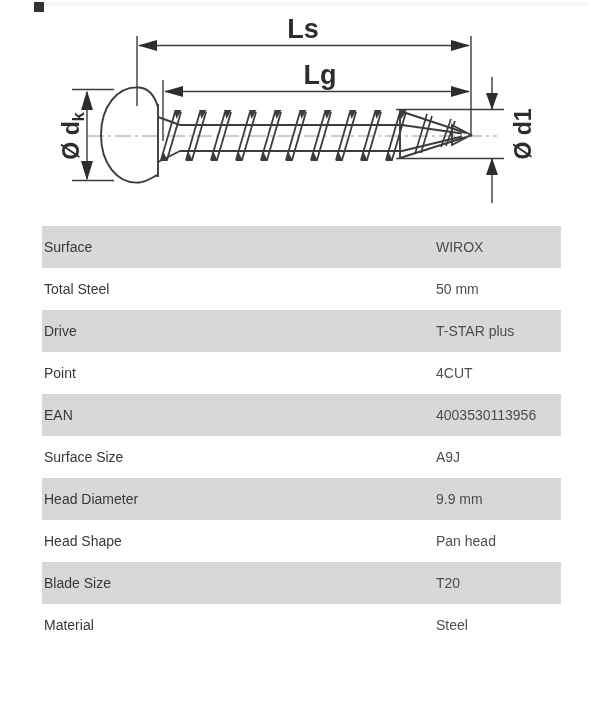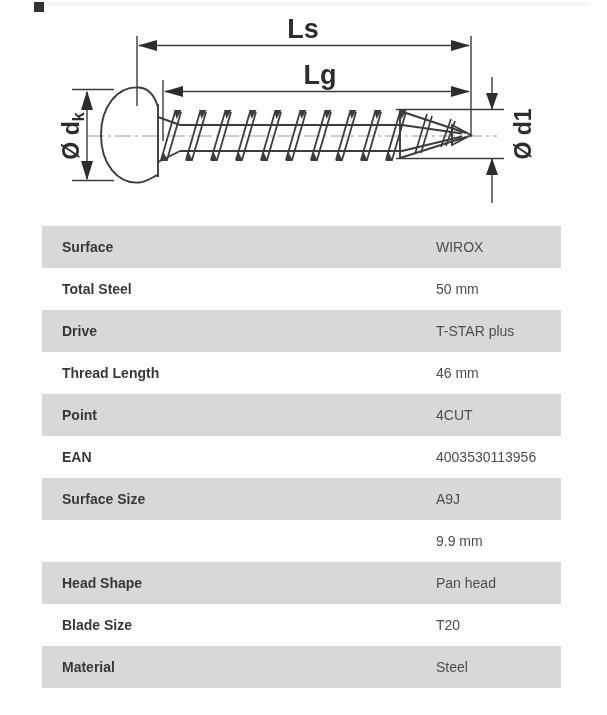--- a/index.html
+++ b/index.html
@@ -9,21 +9,21 @@
   }
   .top-band{position:absolute;left:43px;top:2px;width:546px;height:4px;}
   .corner-square{position:absolute;left:34px;top:2px;width:10px;height:10px;}
   .diagram-wrap{position:absolute;left:0;top:0;width:607px;height:206px;}
   .dim-text{font-family:"Liberation Sans", sans-serif;font-weight:bold;}
   .spec-table{position:absolute;left:42px;top:226px;width:519px;}
   .row{height:42px;position:relative;display:flex;align-items:center;}
   .row:nth-child(odd){background:#d8d8d8;}
   .row:nth-child(even){background:#ffffff;}
   .cell{font-size:14px;line-height:42px;white-space:nowrap;}
-  .cell.label{padding-left:20px;font-weight:bold;color:#383838;}
+  .cell.label{padding-left:2px;font-weight:normal;color:#383838;}
   .cell.value{position:absolute;left:394px;top:0;font-weight:normal;color:#4d4d4d;text-align:center;}
 </style>
 </head>
 <body>
 
 <div class="top-band" style="background: rgb(247, 247, 247);"></div>
 <div class="corner-square" style="background: rgb(51, 51, 51);"></div>
 
 <div class="diagram-wrap">
 <svg width="607" height="226" viewBox="0 0 607 226">
@@ -126,41 +126,38 @@
   <div class="row">
     <div class="cell label">Total Steel</div>
     <div class="cell value">50 mm</div>
   </div>
 
   <div class="row">
     <div class="cell value">T-STAR plus</div>
     <div class="cell label">Drive</div>
   </div>
 
-  <div class="row">
-    <div class="cell label">Thread Length</div>
-    <div class="cell value">46 mm</div>
-  </div>
 
   <div class="row">
     <div class="cell label">Point</div>
     <div class="cell value">4CUT</div>
   </div>
 
   <div class="row">
     <div class="cell label">EAN</div>
     <div class="cell value">4003530113956</div>
   </div>
 
   <div class="row">
     <div class="cell label">Surface Size</div>
     <div class="cell value">A9J</div>
   </div>
 
   <div class="row">
+    <div class="cell label">Head Diameter</div>
     <div class="cell value">9.9 mm</div>
   </div>
 
   <div class="row">
     <div class="cell label">Head Shape</div>
     <div class="cell value">Pan head</div>
   </div>
 
   <div class="row">
     <div class="cell label">Blade Size</div>

